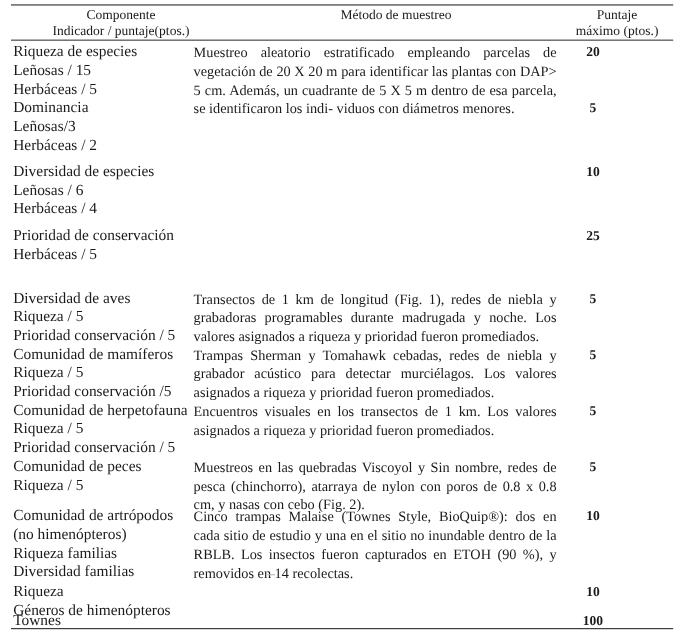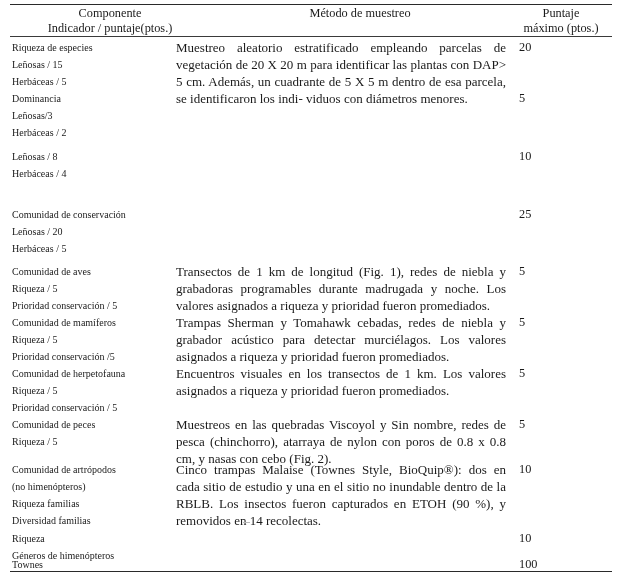--- a/index.html
+++ b/index.html
@@ -46,21 +46,21 @@
   #hdr-col1 { left: 10px;  width: 200px; top: 6px; }
   #hdr-col2 { left: 212px; width: 296px; top: 6px; }
   #hdr-col3 { left: 510px; width: 102px; top: 6px; }
   .hdr-line { display: block; white-space: nowrap; }
 
   
   .c1 {
     position: absolute;
     left: 12px;
     width: 174px;
-    font-size: 10px;
+    font-size: 14px;
     line-height: 17.1px;
     text-align: left;
   }
   .c1 span { display: block; white-space: nowrap; }
 
   .c2 {
     position: absolute;
     left: 176px;
     width: 330px;
     font-size: 13px;
@@ -68,21 +68,22 @@
     text-align: justify;
     text-justify: inter-word;
   }
   .c2 .lastline { text-align: left; }
 
   .c3 {
     position: absolute;
     width: 40px;
     font-size: 12.3px;
     line-height: 17.1px;
-    text-align: left;
+    text-align: center;
+    font-weight: bold;
   }
 
   .ital { }
 
   
   #scan-artifact {
     position: absolute;
     left: 243px;
     top: 522px;
     width: 7px;
@@ -115,30 +116,30 @@
     <span>Riqueza de especies</span>
     <span>Leñosas / 15</span>
     <span>Herbáceas / 5</span>
   </div>
   <div class="c1" style="top:90px">
     <span>Dominancia</span>
     <span>Leñosas/3</span>
     <span>Herbáceas / 2</span>
   </div>
   <div class="c1" style="top:148px">
-    <span>Leñosas / 8</span>
+    <span>Diversidad de especies</span>
+    <span>Leñosas / 6</span>
     <span>Herbáceas / 4</span>
   </div>
   <div class="c1" style="top:206px">
-    <span>Comunidad de conservación</span>
-    <span>Leñosas / 20</span>
+    <span>Prioridad de conservación</span>
     <span>Herbáceas / 5</span>
   </div>
   <div class="c1" style="top:263px">
-    <span>Comunidad de aves</span>
+    <span>Diversidad de aves</span>
     <span>Riqueza / 5</span>
     <span>Prioridad conservación / 5</span>
   </div>
   <div class="c1" style="top:314px">
     <span>Comunidad de mamíferos</span>
     <span>Riqueza / 5</span>
     <span>Prioridad conservación /5</span>
   </div>
   <div class="c1" style="top:365px">
     <span>Comunidad de herpetofauna</span>

